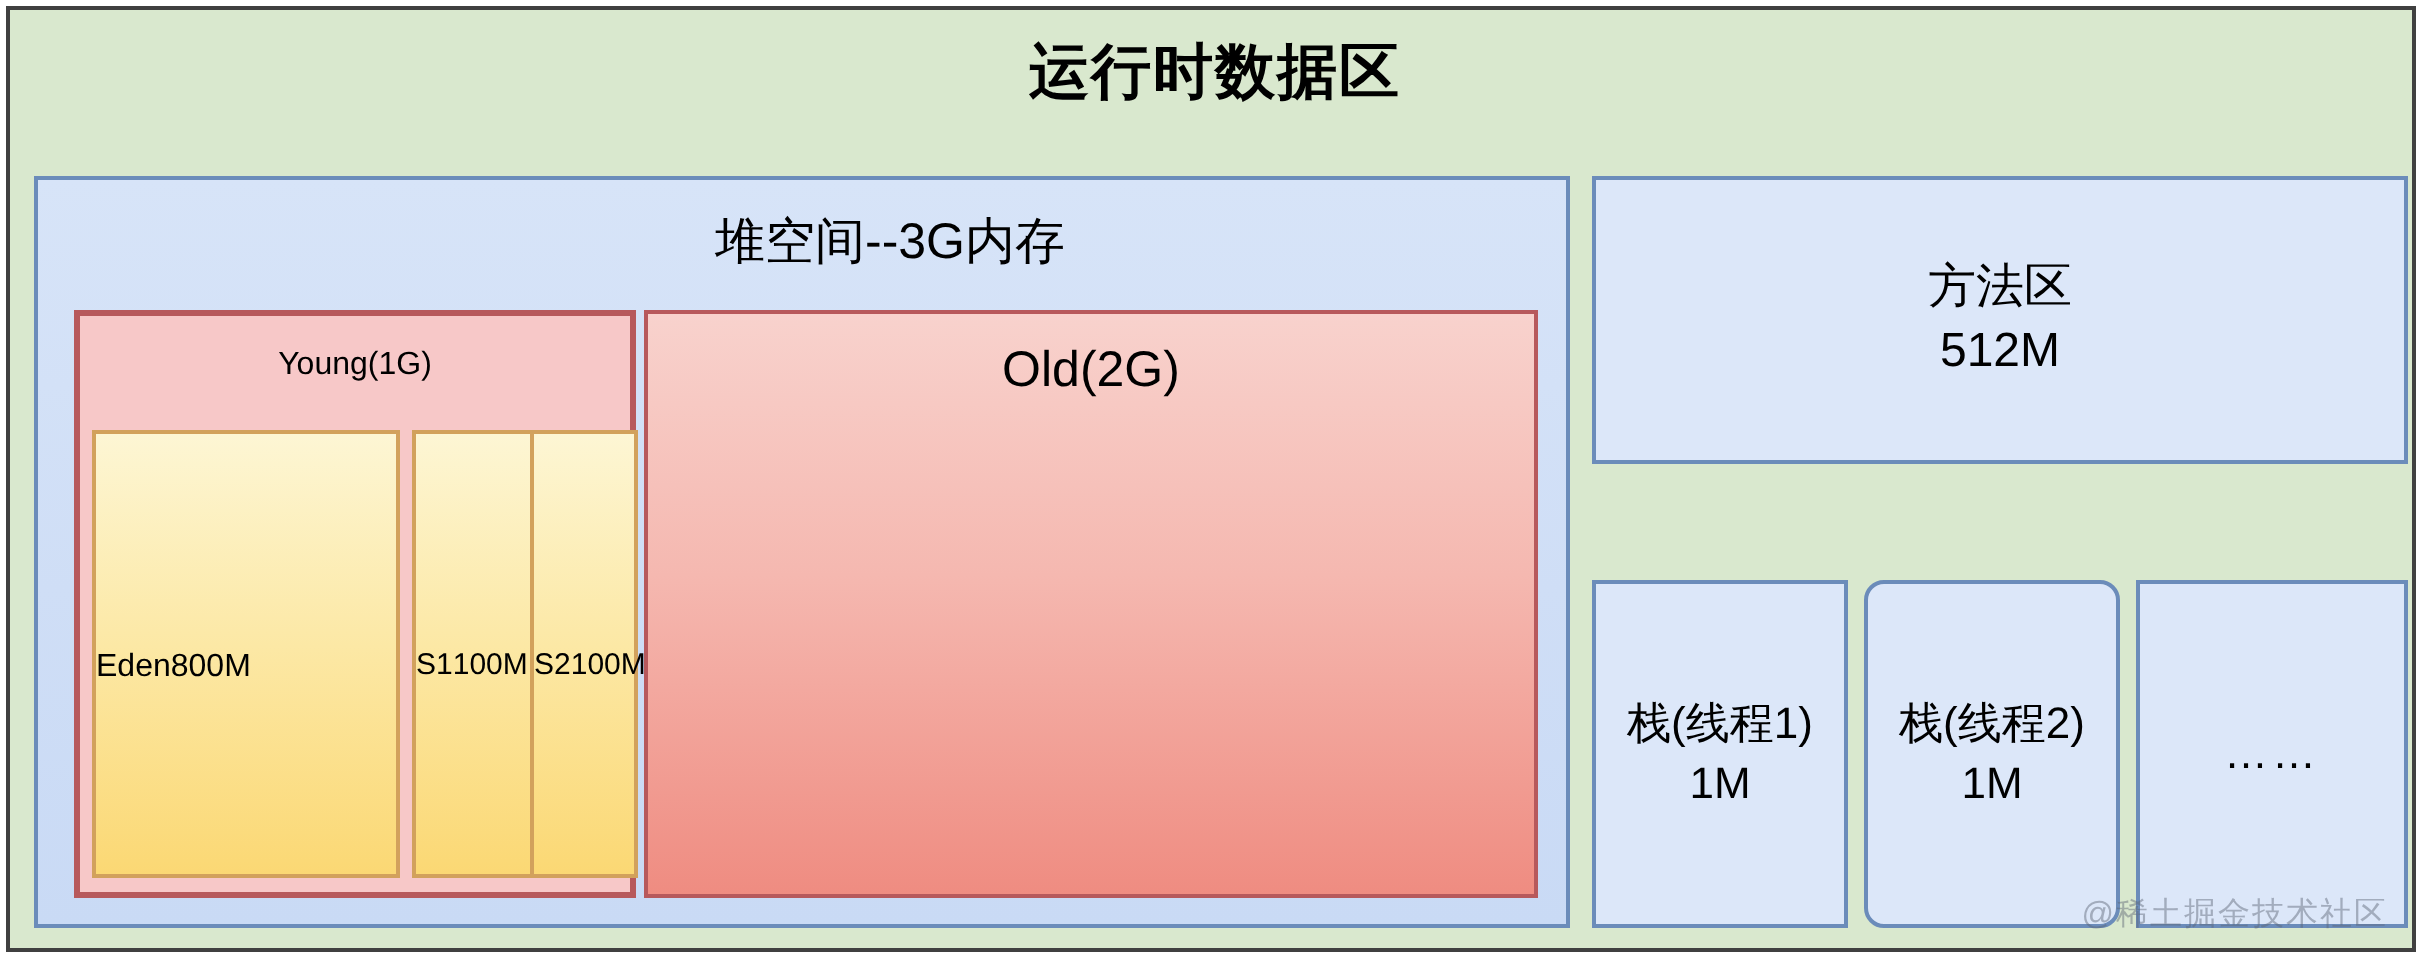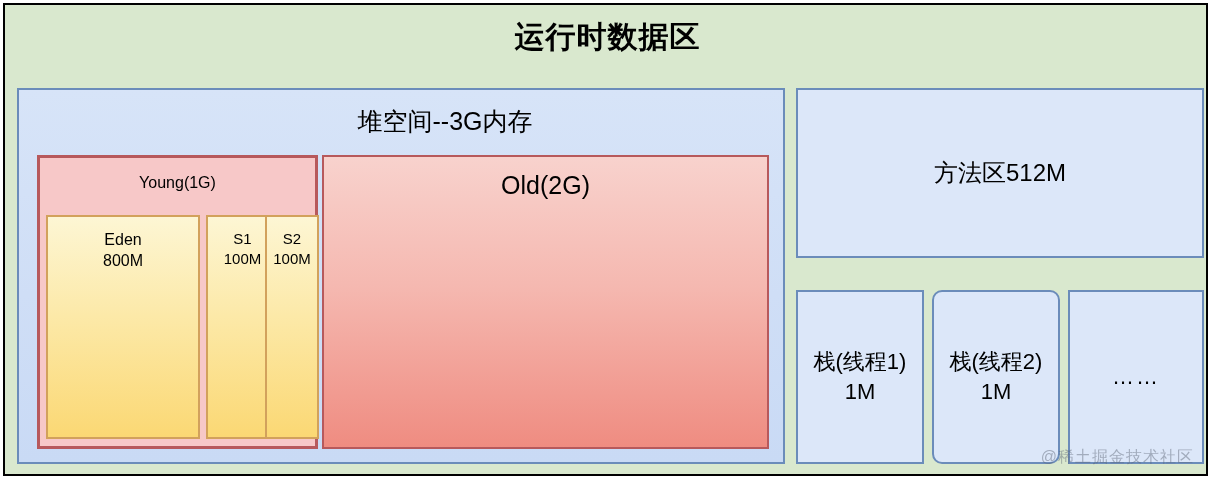--- a/index.html
+++ b/index.html
@@ -17,21 +17,21 @@
 
   
   #runtime-area {
     position: absolute;
     left: 3px;
     top: 3px;
     width: 1205px;
     height: 473px;
     box-sizing: border-box;
     background: #d9e8ce;
-    border: 2px solid #000000;
+    border: 2px solid #404040;
   }
 
   #runtime-title {
     position: absolute;
     left: 0;
     top: 12px;
     width: 1205px;
     text-align: center;
     font-size: 30px;
     font-weight: bold;
@@ -91,21 +91,20 @@
   }
 
   .young-cell {
     position: absolute;
     top: 0;
     height: 224px;
     box-sizing: border-box;
     background: linear-gradient(180deg, #fdf6d4 0%, #fce9a8 45%, #fbd874 100%);
     border: 2px solid #d2a15c;
     display: flex;
-    flex-direction: column;
     align-items: center;
     justify-content: flex-start;
     padding-top: 12px;
   }
   #eden-box   { left: 6px;   width: 154px; }
   #s1-box     { left: 166px; width: 73px;  }
   #s2-box     { left: 225px; width: 54px;  }
 
   .cell-line1 { font-size: 16px; line-height: 21px; }
   .cell-line2 { font-size: 16px; line-height: 21px; }
@@ -132,26 +131,26 @@
     font-size: 25px;
     line-height: 32px;
   }
 
   
   #method-area {
     position: absolute;
     left: 791px;
     top: 83px;
     width: 408px;
-    height: 170px;
+    height: 144px;
     box-sizing: border-box;
     background: #dce7f9;
     border: 2px solid #6b8cba;
     display: flex;
-    flex-direction: row;
+    flex-direction: column;
     align-items: center;
     justify-content: center;
   }
   #method-area .ma-line { font-size: 24px; line-height: 32px; }
 
   
   .stack-box {
     position: absolute;
     top: 285px;
     height: 174px;

